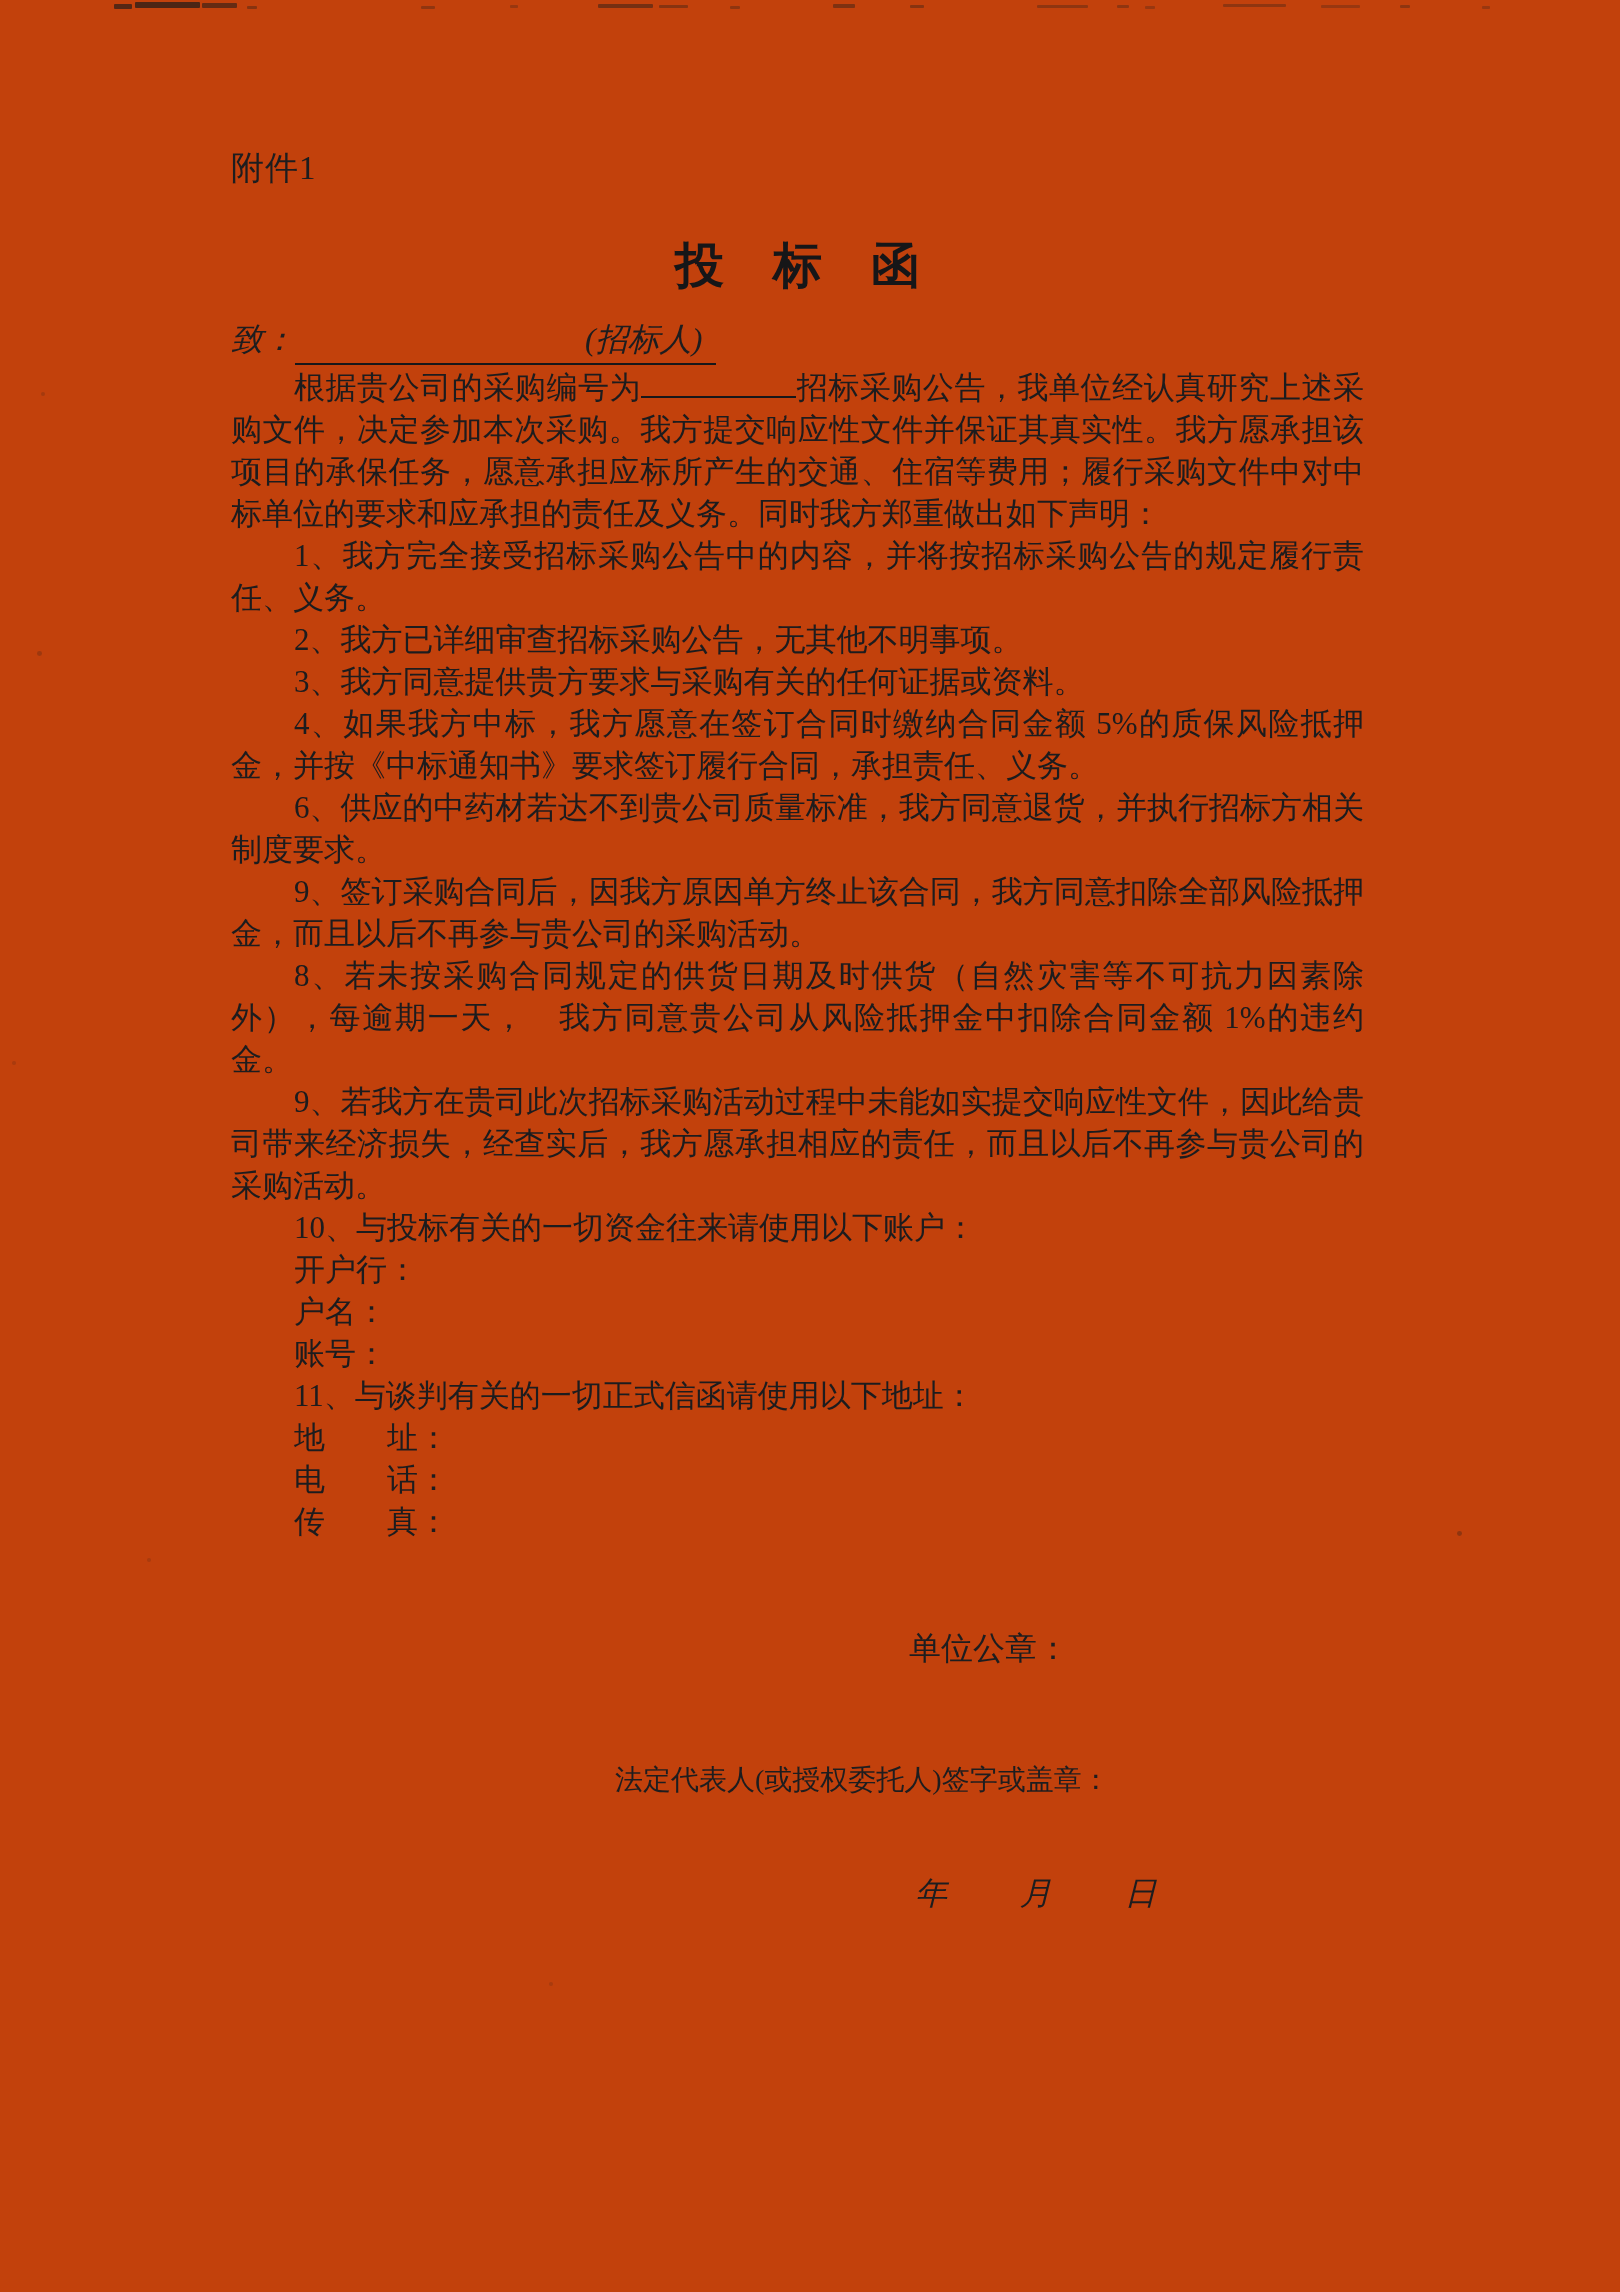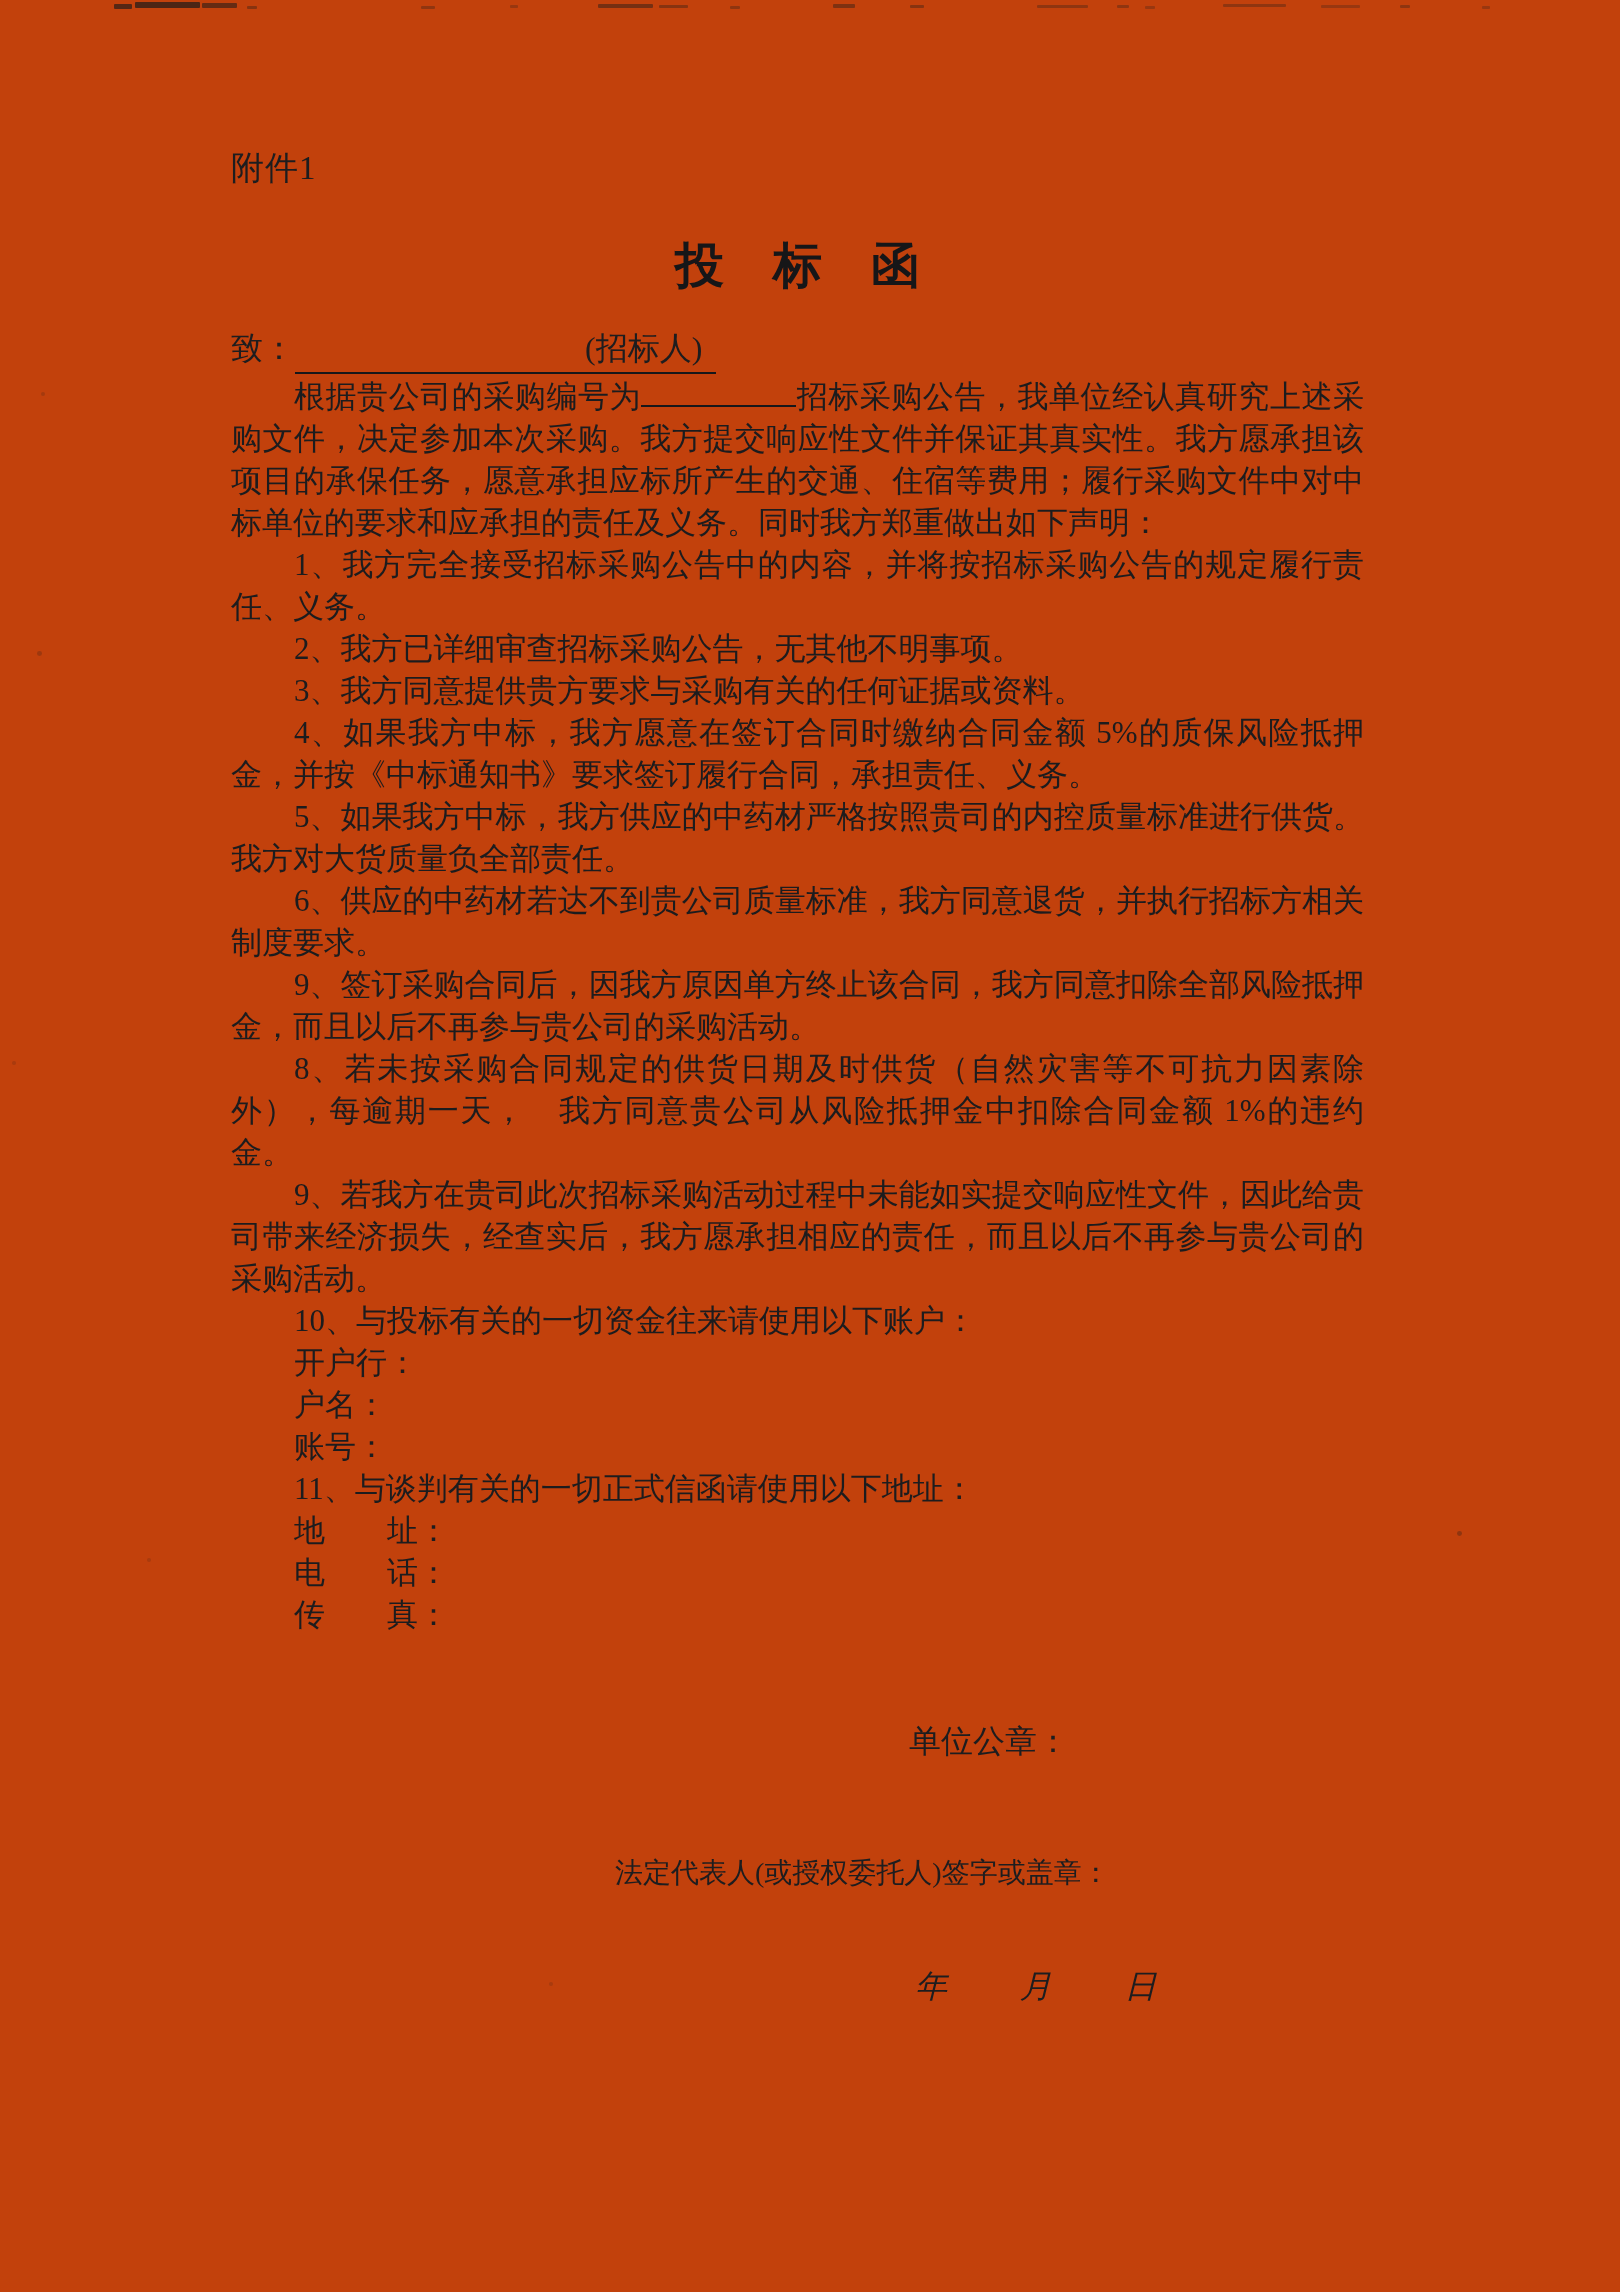--- a/index.html
+++ b/index.html
@@ -34,24 +34,25 @@
   }
   .title {
     margin-top: 45px;
     font-size: 49px;
     line-height: 61px;
     font-weight: 700;
     text-align: center;
     color: #161618;
   }
   .salutation {
-    margin-top: 29px;
+    margin-top: 20px;
     font-size: 32px;
     line-height: 47px;
     white-space: nowrap;
+    font-style: italic;
   }
   .sal-underline {
     display: inline-block;
     border-bottom: 2.9px solid #17171a;
     padding-right: 13.7px;
   }
   .sal-gap { display: inline-block; width: 290px; }
   .para {
     font-size: 31px;
     line-height: 42px;
@@ -110,21 +111,20 @@
 
     <div class="salutation"><span>致：</span><span class="sal-underline"><span class="sal-gap"></span><span>(招标人)</span></span>
     </div>
 
     <p class="para"><span>根据贵公司的采购编号为</span><span class="blank"></span><span>招标采购公告，我单位经认真研究上述采购文件，决定参加本次采购。我方提交响应性文件并保证其真实性。我方愿承担该项目的承保任务，愿意承担应标所产生的交通、住宿等费用；履行采购文件中对中标单位的要求和应承担的责任及义务。同时我方郑重做出如下声明：</span></p>
 
     <p class="para">1、我方完全接受招标采购公告中的内容，并将按招标采购公告的规定履行责任、义务。</p>
     <p class="para">2、我方已详细审查招标采购公告，无其他不明事项。</p>
     <p class="para">3、我方同意提供贵方要求与采购有关的任何证据或资料。</p>
     <p class="para">4、如果我方中标，我方愿意在签订合同时缴纳合同金额 5%的质保风险抵押金，并按《中标通知书》要求签订履行合同，承担责任、义务。</p>
-    <p class="para">5、如果我方中标，我方供应的中药材严格按照贵司的内控质量标准进行供货。我方对大货质量负全部责任。</p>
     <p class="para">6、供应的中药材若达不到贵公司质量标准，我方同意退货，并执行招标方相关制度要求。</p>
     <p class="para">9、签订采购合同后，因我方原因单方终止该合同，我方同意扣除全部风险抵押金，而且以后不再参与贵公司的采购活动。</p>
     <p class="para">8、若未按采购合同规定的供货日期及时供货（自然灾害等不可抗力因素除外），每逾期一天，　我方同意贵公司从风险抵押金中扣除合同金额 1%的违约金。</p>
     <p class="para">9、若我方在贵司此次招标采购活动过程中未能如实提交响应性文件，因此给贵司带来经济损失，经查实后，我方愿承担相应的责任，而且以后不再参与贵公司的采购活动。</p>
     <p class="para">10、与投标有关的一切资金往来请使用以下账户：</p>
 
     <p class="para">开户行：</p>
     <p class="para">户名：</p>
     <p class="para">账号：</p>
 

